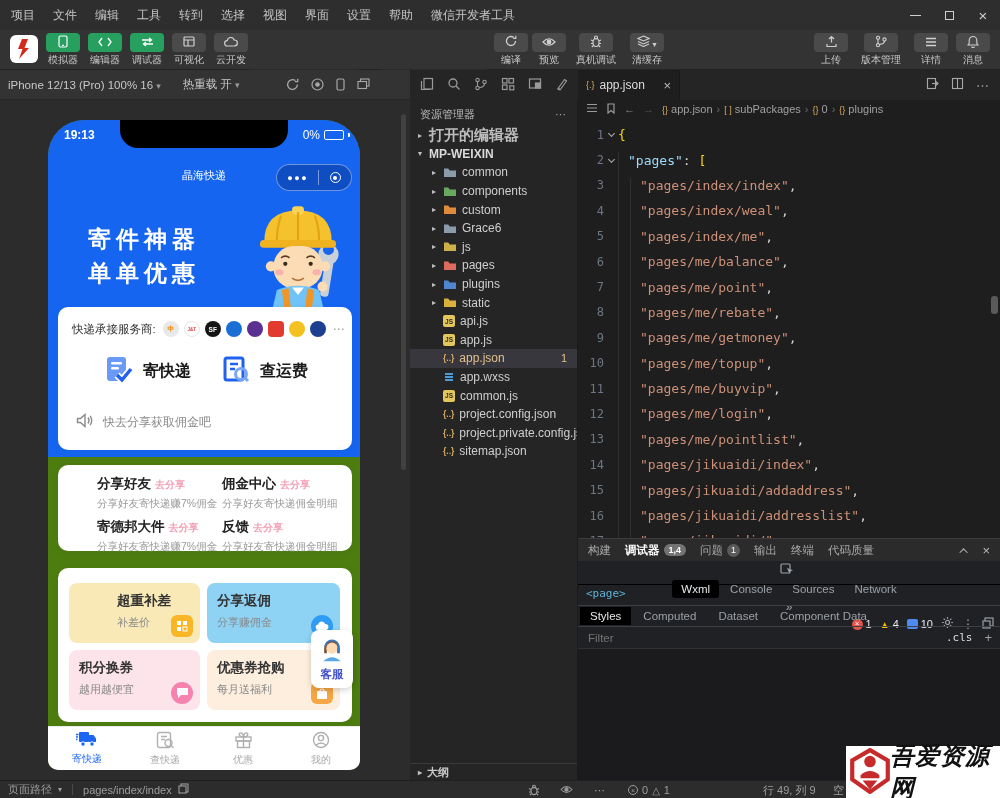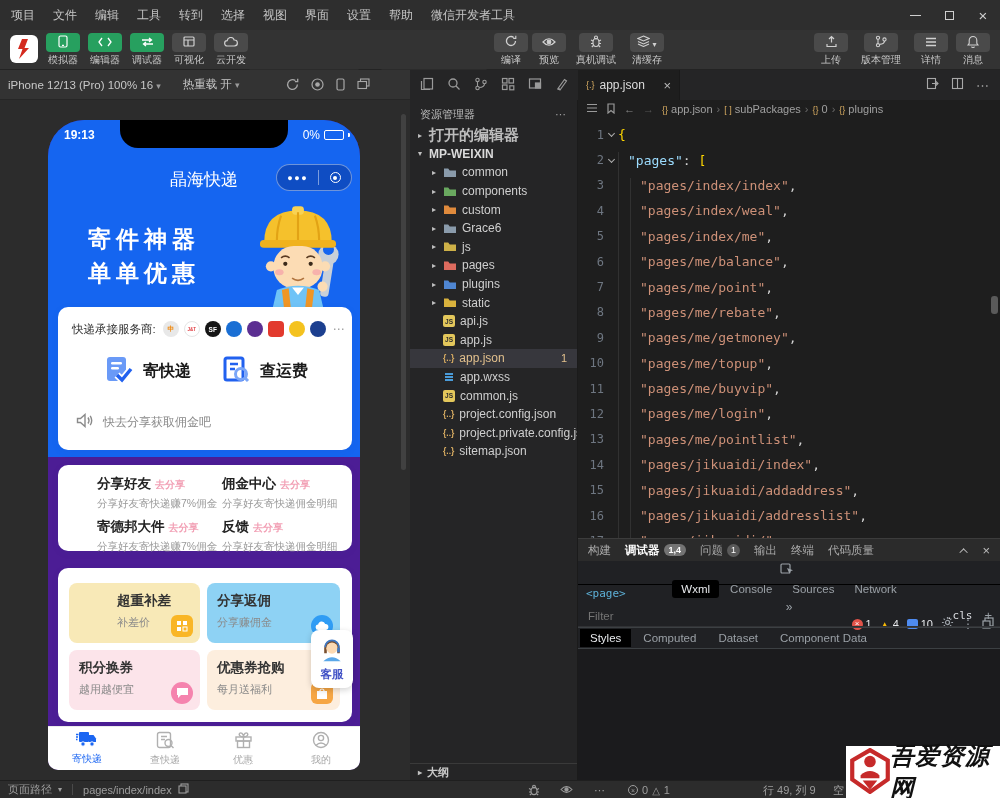--- a/index.html
+++ b/index.html
@@ -53,29 +53,29 @@
   #tab-appjson{width:102px;height:30px;background:#1e1e1e;display:flex;align-items:center;padding:0 8px;border-right:1px solid #191919;}
   #tab-appjson .gold{color:#d9ad62;font-size:9px;margin-right:5px;}
   #tab-appjson .name{color:#dcdcdc;font-size:12px;}
   #tab-appjson .x{margin-left:auto;color:#bbb;font-size:13px;}
   #edit-actions{margin-left:auto;display:flex;align-items:center;gap:12px;padding-right:10px;}
   #edit-actions .dots{color:#a8a8a8;font-size:13px;letter-spacing:1px;}
 
   
   #simpanel{position:absolute;left:0;top:100px;width:410px;height:680px;background:#2c2c2c;}
   #simscroll{position:absolute;left:401px;top:14px;width:5px;height:356px;background:#4d4d4d;border-radius:3px;opacity:.65;}
-  #phone{position:absolute;left:48px;top:20px;width:312px;height:650px;background:#4c1d95;border-radius:36px 36px 10px 10px;overflow:hidden;}
+  #phone{position:absolute;left:48px;top:20px;width:312px;height:650px;background:#4d7c0f;border-radius:36px 36px 10px 10px;overflow:hidden;}
   #p-blue{position:absolute;left:0;top:0;width:100%;height:337px;background:#1565f0;}
   #p-notch{position:absolute;left:50%;top:0;transform:translateX(-50%);width:168px;height:28px;background:#000;border-radius:0 0 18px 18px;}
   #p-status{position:absolute;left:0;top:8px;width:100%;height:16px;color:#fff;font-size:12px;}
   #p-time{position:absolute;left:16px;top:0;font-weight:bold;}
   #p-batt{position:absolute;right:10px;top:0;display:flex;align-items:center;gap:4px;}
   .batt-body{width:20px;height:10px;border:1px solid #fff;border-radius:2px;position:relative;}
   .batt-tip{width:2px;height:4px;background:#fff;border-radius:0 1px 1px 0;}
-  #p-nav{position:absolute;left:0;top:48px;width:100%;text-align:center;color:#fff;font-size:17px;}
+  #p-nav{position:absolute;left:0;top:48px;width:100%;text-align:center;color:#fff;font-size:11px;}
   #p-capsule{position:absolute;right:8px;top:44px;width:76px;height:27px;border-radius:14px;background:rgba(8,48,140,.45);
              border:1px solid rgba(255,255,255,.4);display:flex;align-items:center;justify-content:space-evenly;color:#fff;}
   #p-capsule .dots{font-size:9px;letter-spacing:1.5px;}
   #p-capsule .div{width:1px;height:15px;background:rgba(255,255,255,.45);}
   #p-capsule .ring{width:11px;height:11px;border:1.5px solid #fff;border-radius:50%;display:flex;align-items:center;justify-content:center;}
   #p-capsule .ring i{width:4px;height:4px;background:#fff;border-radius:50%;}
   #p-banner{position:absolute;left:40px;top:102px;color:#fff;font-size:23px;font-weight:bold;letter-spacing:5px;line-height:34px;}
   #p-worker{position:absolute;left:200px;top:82px;}
   .p-card{position:absolute;background:#fff;border-radius:10px;box-shadow:0 2px 8px rgba(30,60,120,.06);}
   #p-card1{left:10px;top:187px;width:294px;height:143px;}
@@ -974,31 +974,31 @@
         <span><svg width="12" height="12" viewBox="0 0 12 12" fill="none" stroke="#9aa0a6" stroke-width="1.2">
               <rect x="3" y="1" width="8" height="8"></rect>
               <rect x="1" y="4" width="7" height="7" fill="#202124"></rect>
             </svg></span>
       </span>
     </div>
     <div id="dt-elem">
         <span>&lt;page&gt;</span>
       </div>
     <div id="dt-gap"></div>
-    <div id="filter-row">
-      <input id="filter-input" placeholder="Filter" style="">
-      <span class="cls">.cls</span>
-      <span class="plus">+</span>
-    </div>
     <div id="style-tabs">
         <span class="st-tab active">Styles</span>
         <span class="st-tab">Computed</span>
         <span class="st-tab">Dataset</span>
         <span class="st-tab">Component Data</span>
       </div>
+    <div id="filter-row">
+      <input id="filter-input" placeholder="Filter" style="">
+      <span class="cls">.cls</span>
+      <span class="plus">+</span>
+    </div>
     <div id="dbg-rest"></div>
   </div>
 
   <div id="statusbar">
     <div id="sb-left">
       <span>页面路径</span>
       <span class="caret">▾</span>
       <span class="divider"></span>
       <span>pages/index/index</span>
       <span><svg width="11" height="11" viewBox="0 0 11 11" fill="none" stroke="#9d9d9d" stroke-width="1.1">

